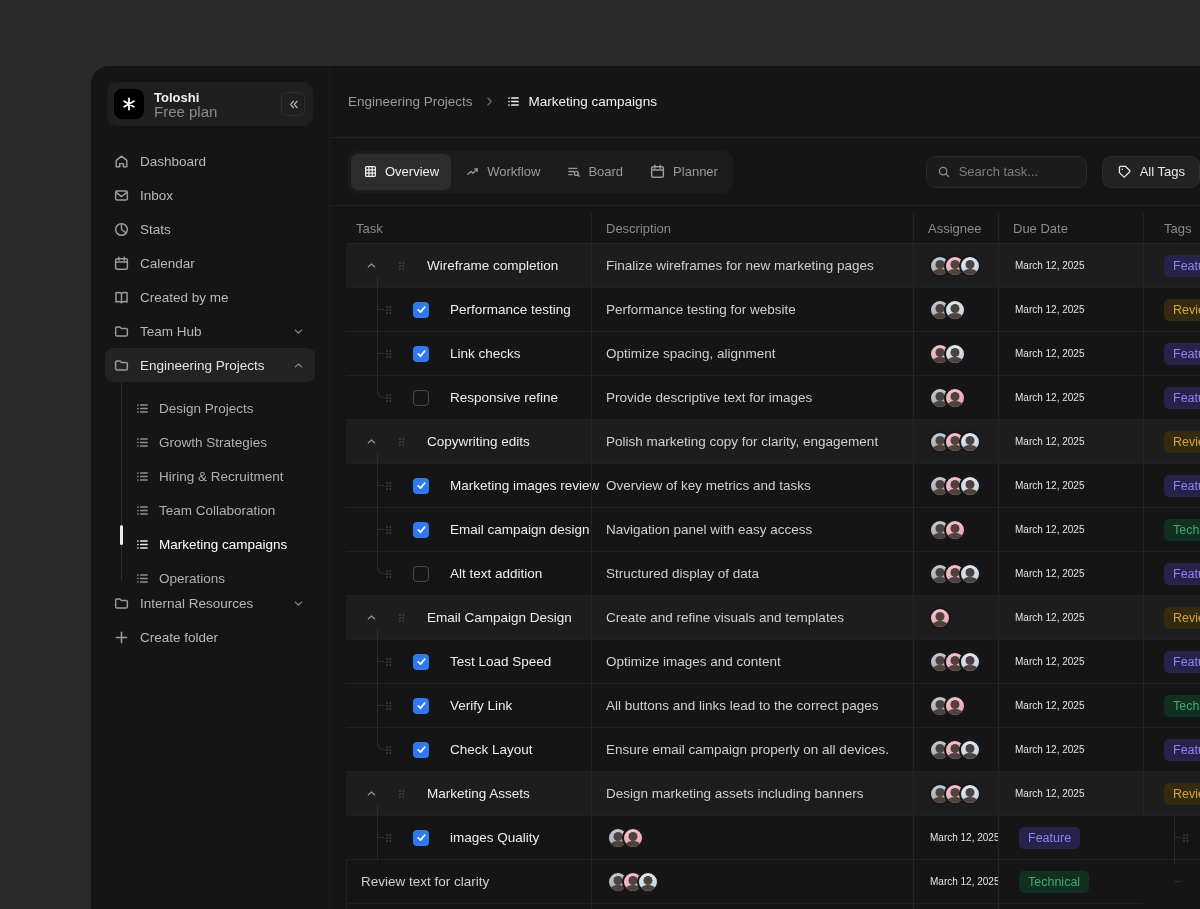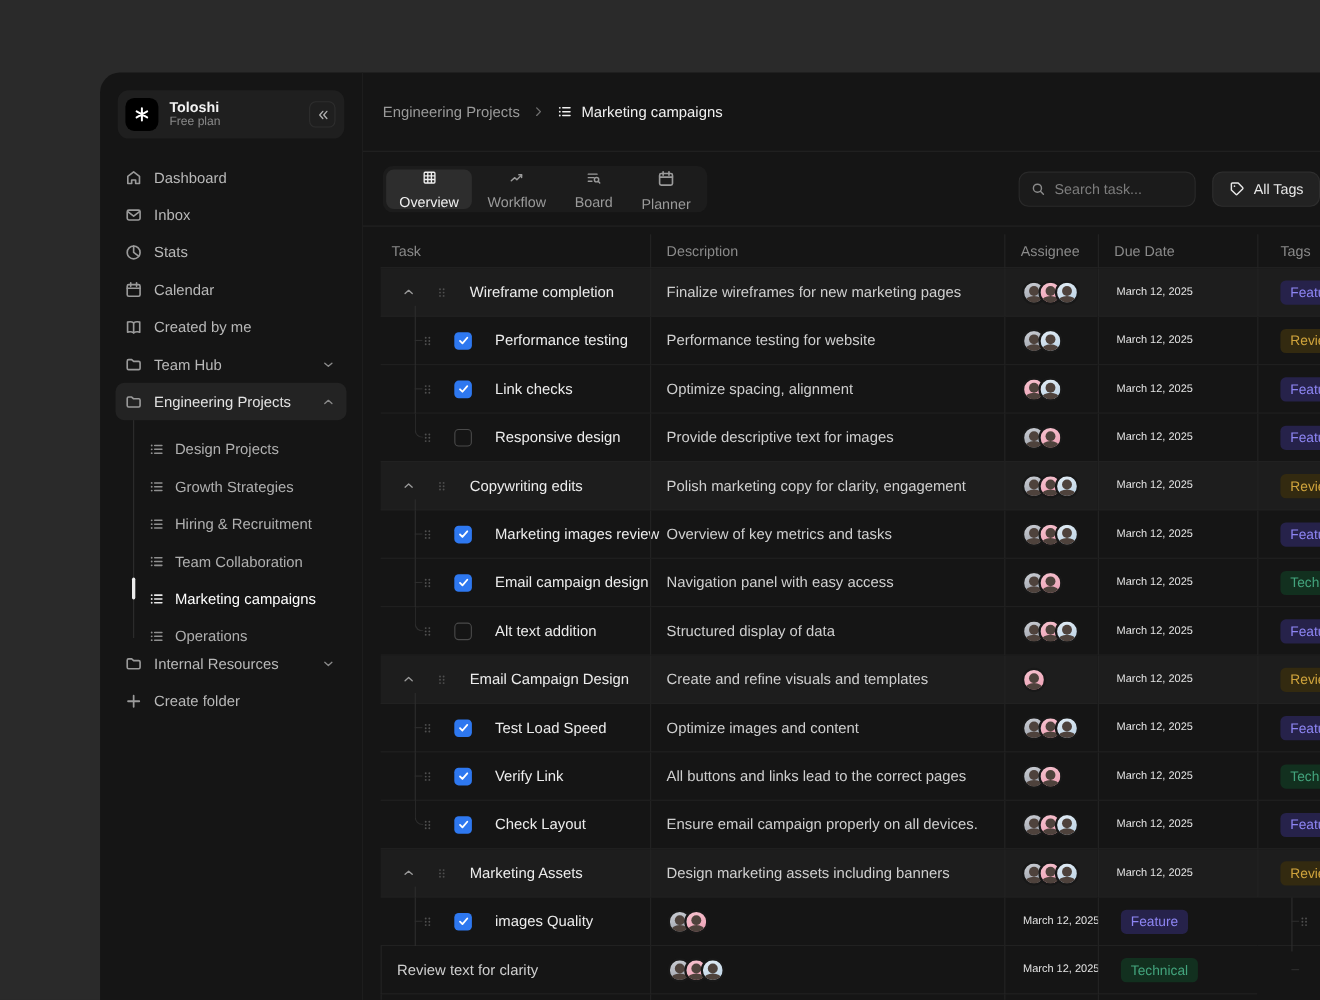--- a/index.html
+++ b/index.html
@@ -6,21 +6,21 @@
   html,body { width:1200px; height:909px; background:#2a2a2a; font-family:"Liberation Sans","DejaVu Sans",sans-serif; overflow:hidden; }
   .canvas { position:relative; width:1200px; height:909px; background:#2a2a2a; }
   .app { position:absolute; left:91px; top:66px; right:0; bottom:0; background:#151515; border-top-left-radius:18px; display:flex; overflow:hidden; }
 
   
   .sidebar { width:238px; flex:none; display:flex; flex-direction:column; }
   .ws-card { margin:16px 16px 18px 16px; height:44px; background:#1f1f1f; border-radius:10px; display:flex; align-items:center; padding:0 8px 0 7px; gap:10px; }
   .logo { width:30px; height:30px; background:#000; border-radius:8px; display:flex; align-items:center; justify-content:center; color:#fff; flex:none; }
   .ws-names { flex:1; min-width:0; }
   .ws-brand { font-size:13px; font-weight:700; color:#f2f2f2; line-height:15px; }
-  .ws-plan { font-size:11px; color:#8a8a8a; line-height:13px; }
+  .ws-plan { font-size:15px; color:#8a8a8a; line-height:13px; }
   .collapse-btn { width:24px; height:24px; border:1px solid #2e2e2e; border-radius:6px; display:flex; align-items:center; justify-content:center; color:#b0b0b0; cursor:pointer; }
   .nav { padding:0 14px; }
   .nav-item { height:34px; display:flex; align-items:center; gap:10px; padding:0 10px 0 8px; border-radius:8px; color:#b8b8b8; font-size:13.5px; cursor:pointer; }
   .nav-item .ic { color:#9a9a9a; }
   .nav-item.active-folder { background:#232323; color:#e2e2e2; }
   .nav-item .chev { margin-left:auto; color:#8a8a8a; }
   .nav-label { white-space:nowrap; }
   .subgroup { position:relative; }
   .subgroup::before { content:""; position:absolute; left:16px; top:0; bottom:6px; width:1px; background:#2e2e2e; }
   .sub-item { position:relative; height:34px; display:flex; align-items:flex-end; gap:9px; padding-left:30px; color:#b0b0b0; font-size:13.5px; cursor:pointer; }
@@ -32,21 +32,21 @@
   
   .main { flex:1; min-width:0; display:flex; flex-direction:column; border-left:1px solid #1d1d1d; overflow:hidden; }
   .crumb-row { height:71px; flex:none; display:flex; align-items:center; gap:10px; padding:0 18px; }
   .crumb-parent { color:#9a9a9a; font-size:13.5px; }
   .crumb-sep { color:#6f6f6f; display:flex; }
   .crumb-cur-wrap { display:flex; align-items:center; gap:8px; color:#f0f0f0; }
   .crumb-cur { font-size:13.5px; font-weight:500; color:#f0f0f0; }
   .hdiv { height:1px; flex:none; background:#232323; }
   .toolbar { height:67px; flex:none; display:flex; align-items:center; padding:0 0 0 18px; overflow:visible; }
   .tabs { display:flex; gap:2px; background:#1c1c1c; border-radius:9px; padding:3px; }
-  .tab { height:36px; display:flex; align-items:center; gap:7px; padding:0 12px; border-radius:7px; color:#9a9a9a; font-size:13px; cursor:pointer; white-space:nowrap;flex-direction:column; }
+  .tab { height:36px; display:flex; align-items:center; gap:7px; padding:0 12px; border-radius:7px; color:#9a9a9a; font-size:13px; cursor:pointer; white-space:nowrap; }
   .tab.active { background:#2d2d2d; color:#f0f0f0; }
   .toolbar-spacer { flex:1; }
   .search-box { width:161px; height:32px; background:#1b1b1b; border:1px solid #2a2a2a; border-radius:9px; display:flex; align-items:center; gap:8px; padding:0 10px; color:#8a8a8a; flex:none; }
   .search-box input { flex:1; min-width:0; background:transparent; border:none; outline:none; color:#d8d8d8; font-size:13px; font-family:inherit; }
   .search-box input::placeholder { color:#7d7d7d; }
   .all-tags { height:32px; margin-left:15px; background:#222222; border:1px solid #2e2e2e; border-radius:9px; display:flex; align-items:center; gap:8px; padding:0 14px; color:#e8e8e8; font-size:13px; white-space:nowrap; flex:none; cursor:pointer; }
 
   
   .table { margin:7px 0 0 16px; width:937px; display:grid; grid-template-columns:245px 322px 85px 145px 140px; }
   .hcell { height:31px; display:flex; align-items:center; color:#8a8a8a; font-size:13px; padding-left:14px; border-bottom:1px solid #262626; }
@@ -461,21 +461,21 @@
               <svg width="9" height="14" viewBox="0 0 12 16" fill="currentColor">
                 <circle cx="4" cy="4" r="1.15"></circle>
                 <circle cx="8.4" cy="4" r="1.15"></circle>
                 <circle cx="4" cy="8" r="1.15"></circle>
                 <circle cx="8.4" cy="8" r="1.15"></circle>
                 <circle cx="4" cy="12" r="1.15"></circle>
                 <circle cx="8.4" cy="12" r="1.15"></circle>
               </svg>
             </span>
             <span class="cbx off"></span>
-            <span class="task-title">Responsive design</span>
+            <span class="task-title">Responsive refine</span>
           </div>
           <div class="cell cell-desc vb ">Provide descriptive text for images</div>
           <div class="cell cell-asg vb ">
             <span class="avatars">
               <span class="avatar av-gray"></span>
               <span class="avatar av-pink"></span>
             </span>
           </div>
           <div class="cell cell-due vb ">March 12, 2025</div>
           <div class="cell cell-tags vb ">

